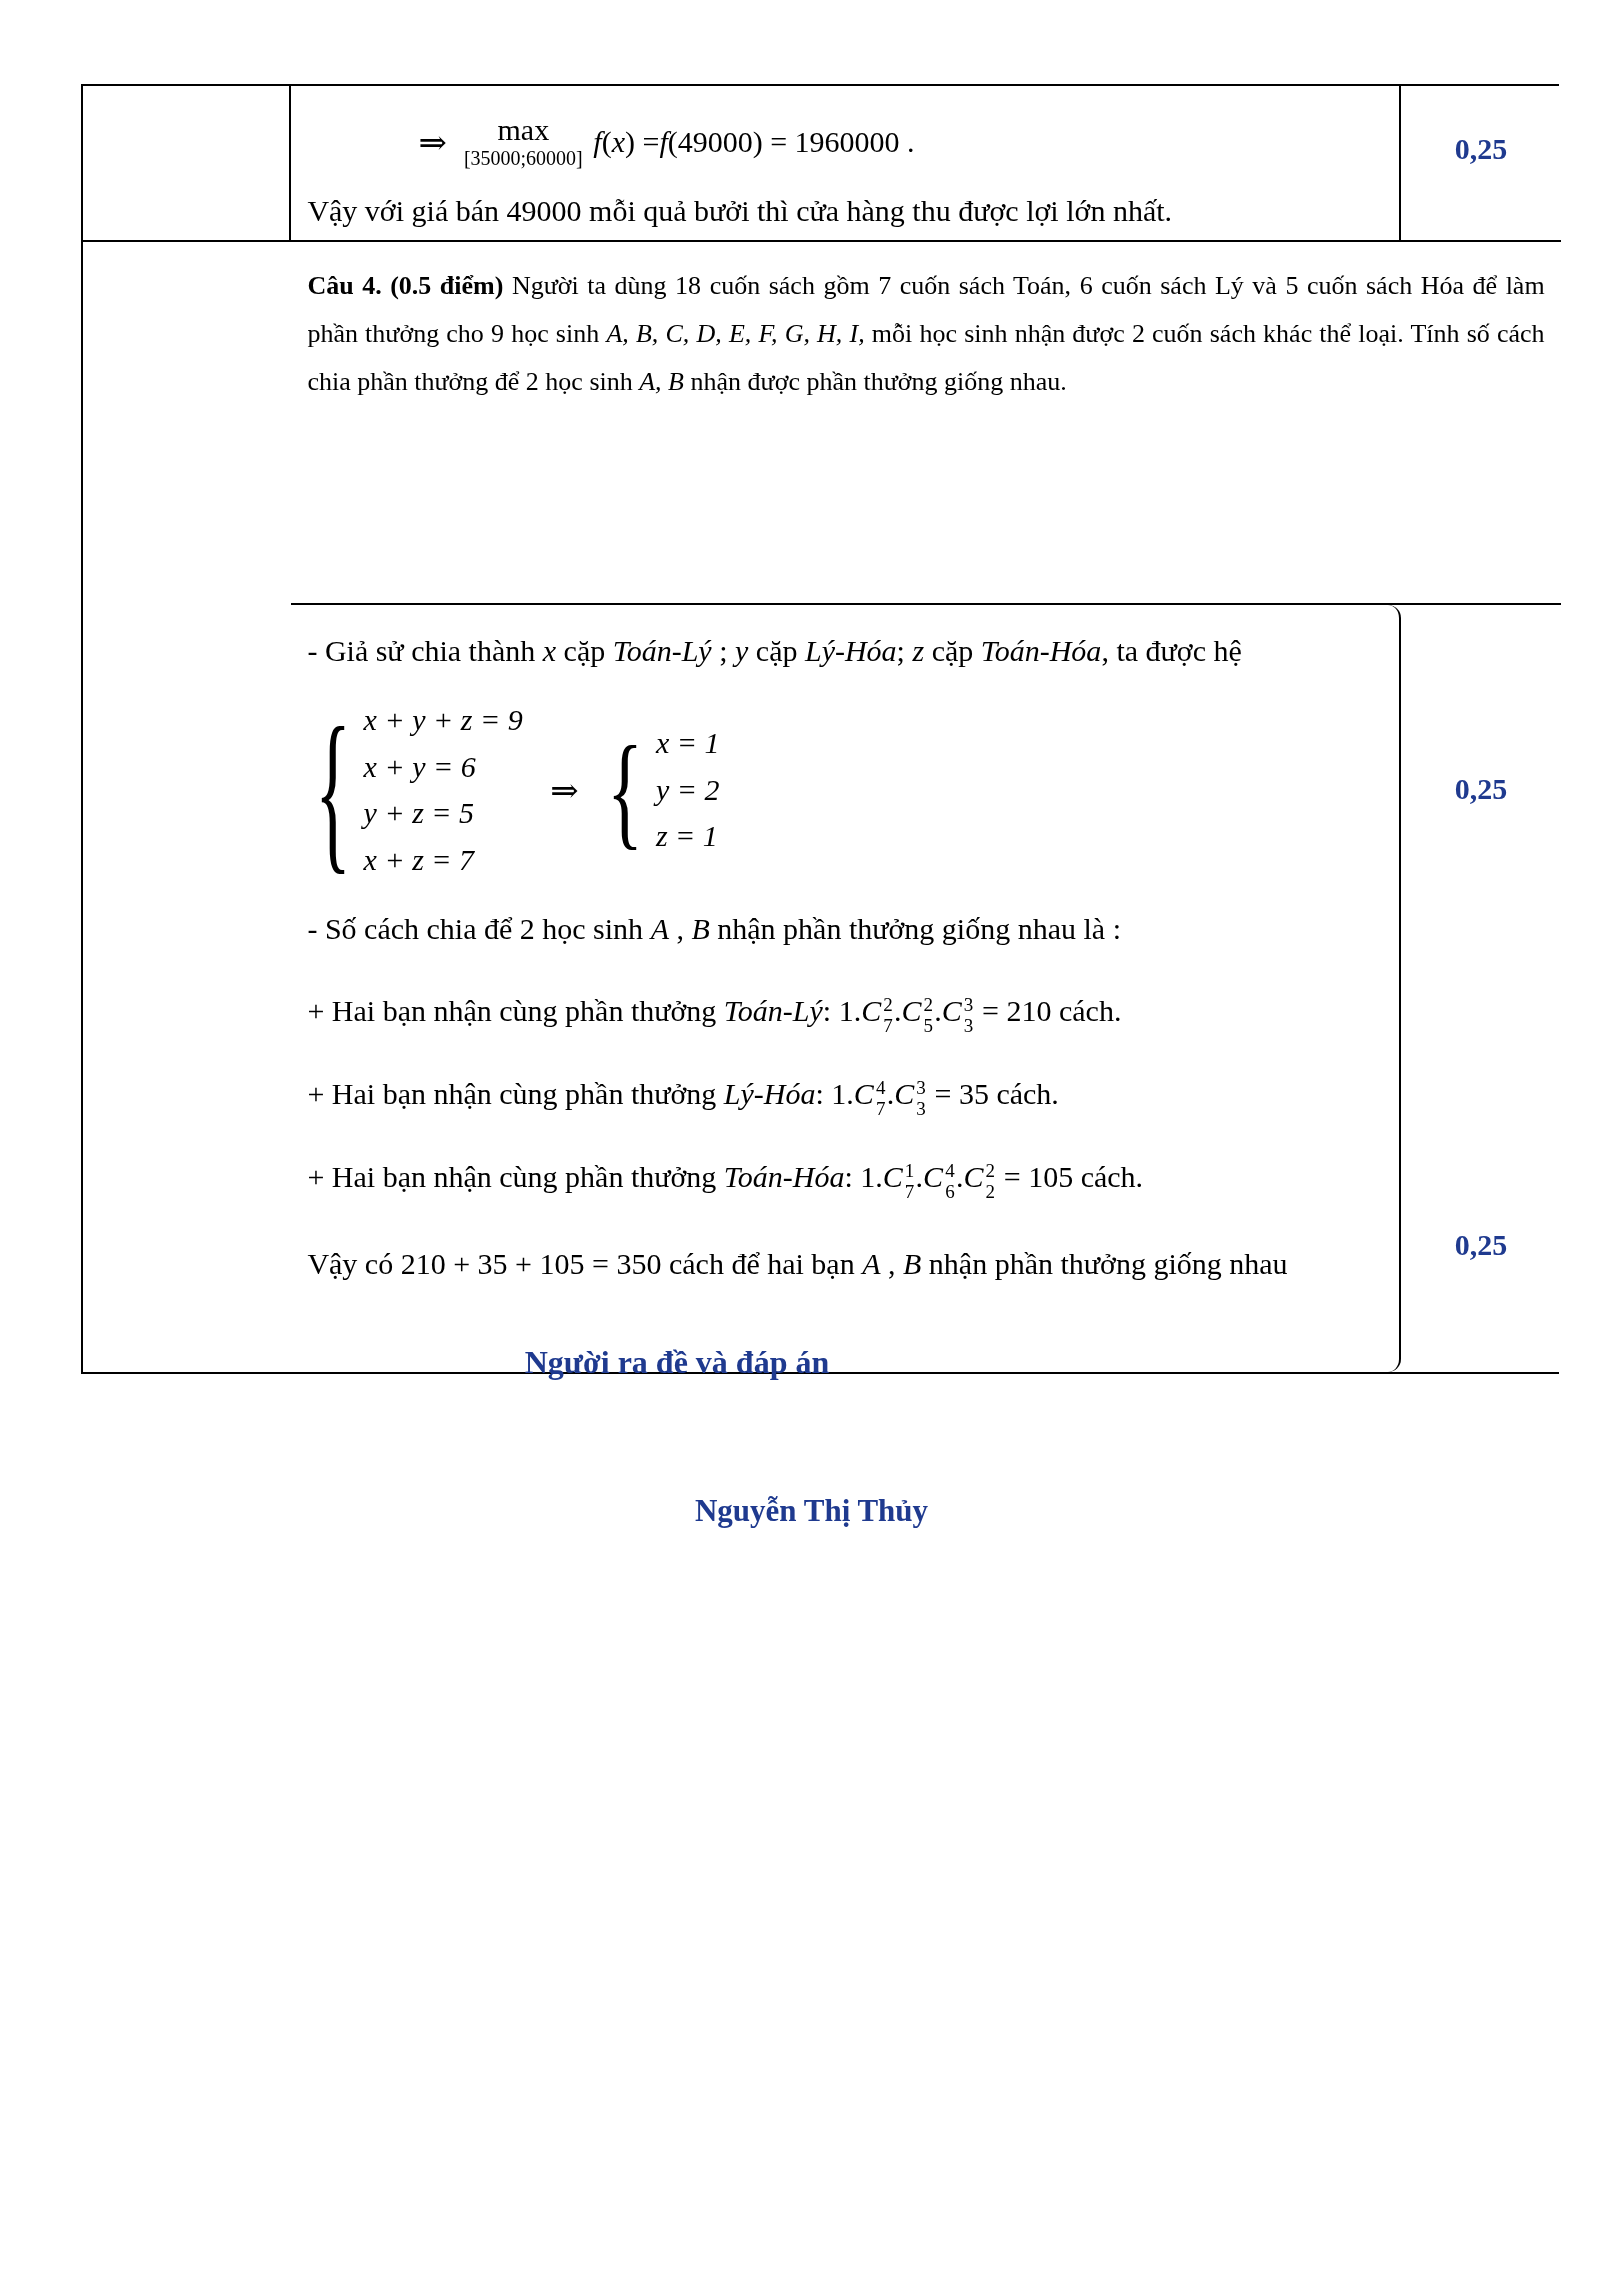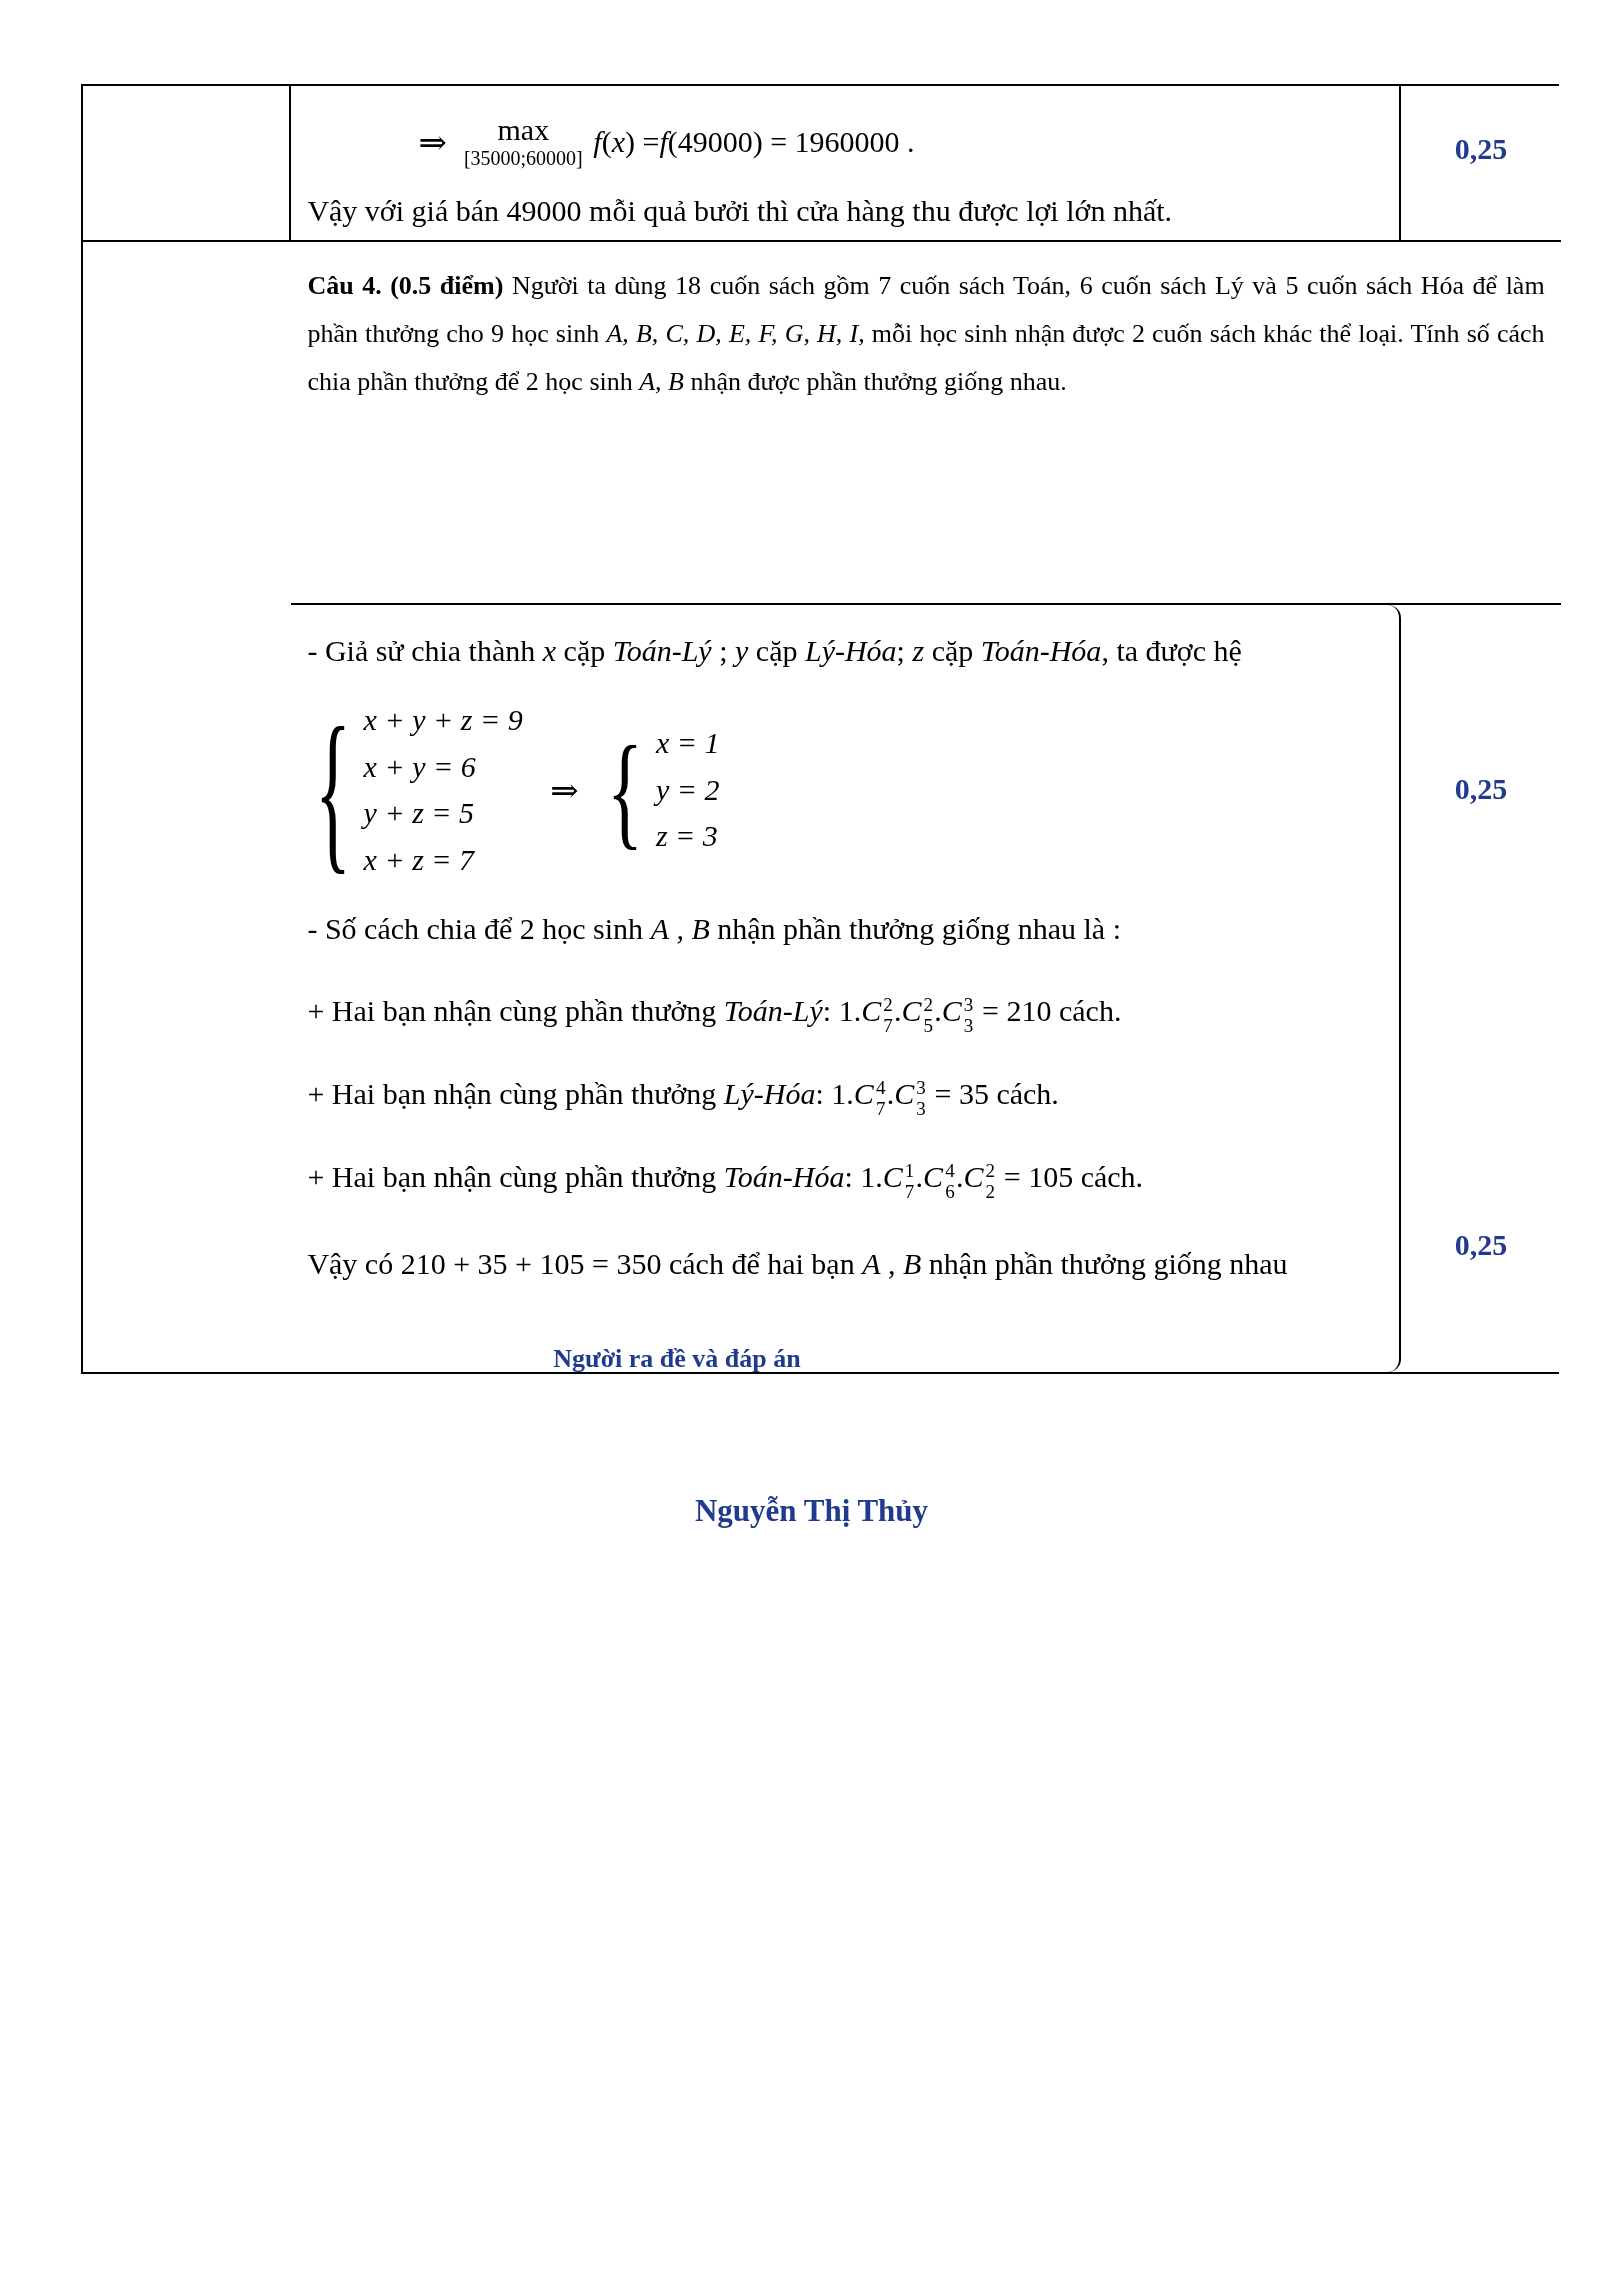--- a/index.html
+++ b/index.html
@@ -72,21 +72,21 @@
   .scr .s { display:block; font-style:normal; }
   .finalpara { margin-top:34px; }
 
   .sol-points { position:relative; }
   .pt1 { position:absolute; top:167px; left:0; right:0; text-align:center; }
   .pt2 { position:absolute; top:623px; left:0; right:0; text-align:center; }
 
   
   .footer-heading {
     position:absolute; top:1344px; left:0; width:1354px; text-align:center;
-    color:#1F3A8F; font-weight:bold; font-size:26px;
+    color:#1F3A8F; font-weight:bold; font-size:32px;
   }
   .footer-author {
     position:absolute; top:1493px; left:0; width:1623px; text-align:center;
     color:#1F3A8F; font-weight:bold; font-size:31px;
   }
 </style>
 </head>
 <body>
 
 <div class="page">
@@ -142,21 +142,21 @@
                 <span class="eq">y + z = 5</span>
                 <span class="eq">x + z = 7</span>
               </span>
             </div>
             <span class="sys-arrow">⇒</span>
             <div class="sysgroup">
               <span class="brace brace3">{</span>
               <span class="eqcol">
                 <span class="eq">x = 1</span>
                 <span class="eq">y = 2</span>
-                <span class="eq">z = 3</span>
+                <span class="eq">z = 1</span>
               </span>
             </div>
           </div>
 
           <div class="line countline">
             <span>- Số cách chia để 2 học sinh </span><span class="mi">A</span><span> , </span><span class="mi">B</span><span> nhận phần thưởng giống nhau là :</span>
           </div>
 
           <div class="line combo">
             <span>+ Hai bạn nhận cùng phần thưởng </span><span class="mi">Toán-Lý</span><span>: </span><span>1.</span><span class="comb"><span class="cb">C</span><span class="scr"><span class="s">2</span><span class="s">7</span></span></span><span>.</span><span class="comb"><span class="cb">C</span><span class="scr"><span class="s">2</span><span class="s">5</span></span></span><span>.</span><span class="comb"><span class="cb">C</span><span class="scr"><span class="s">3</span><span class="s">3</span></span></span><span> = 210</span><span> cách.</span>

